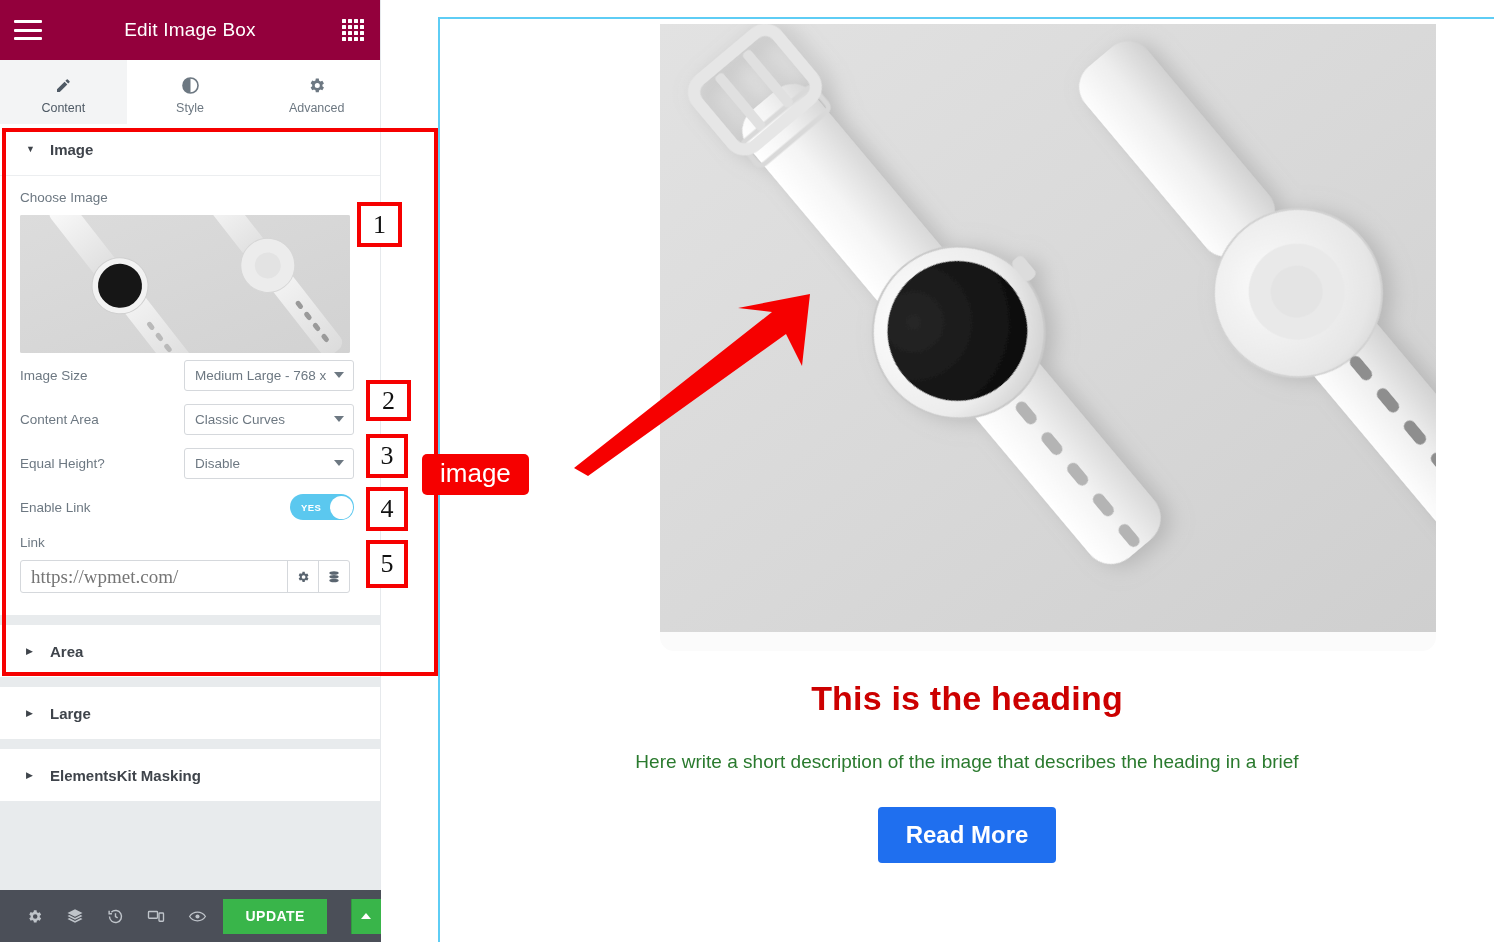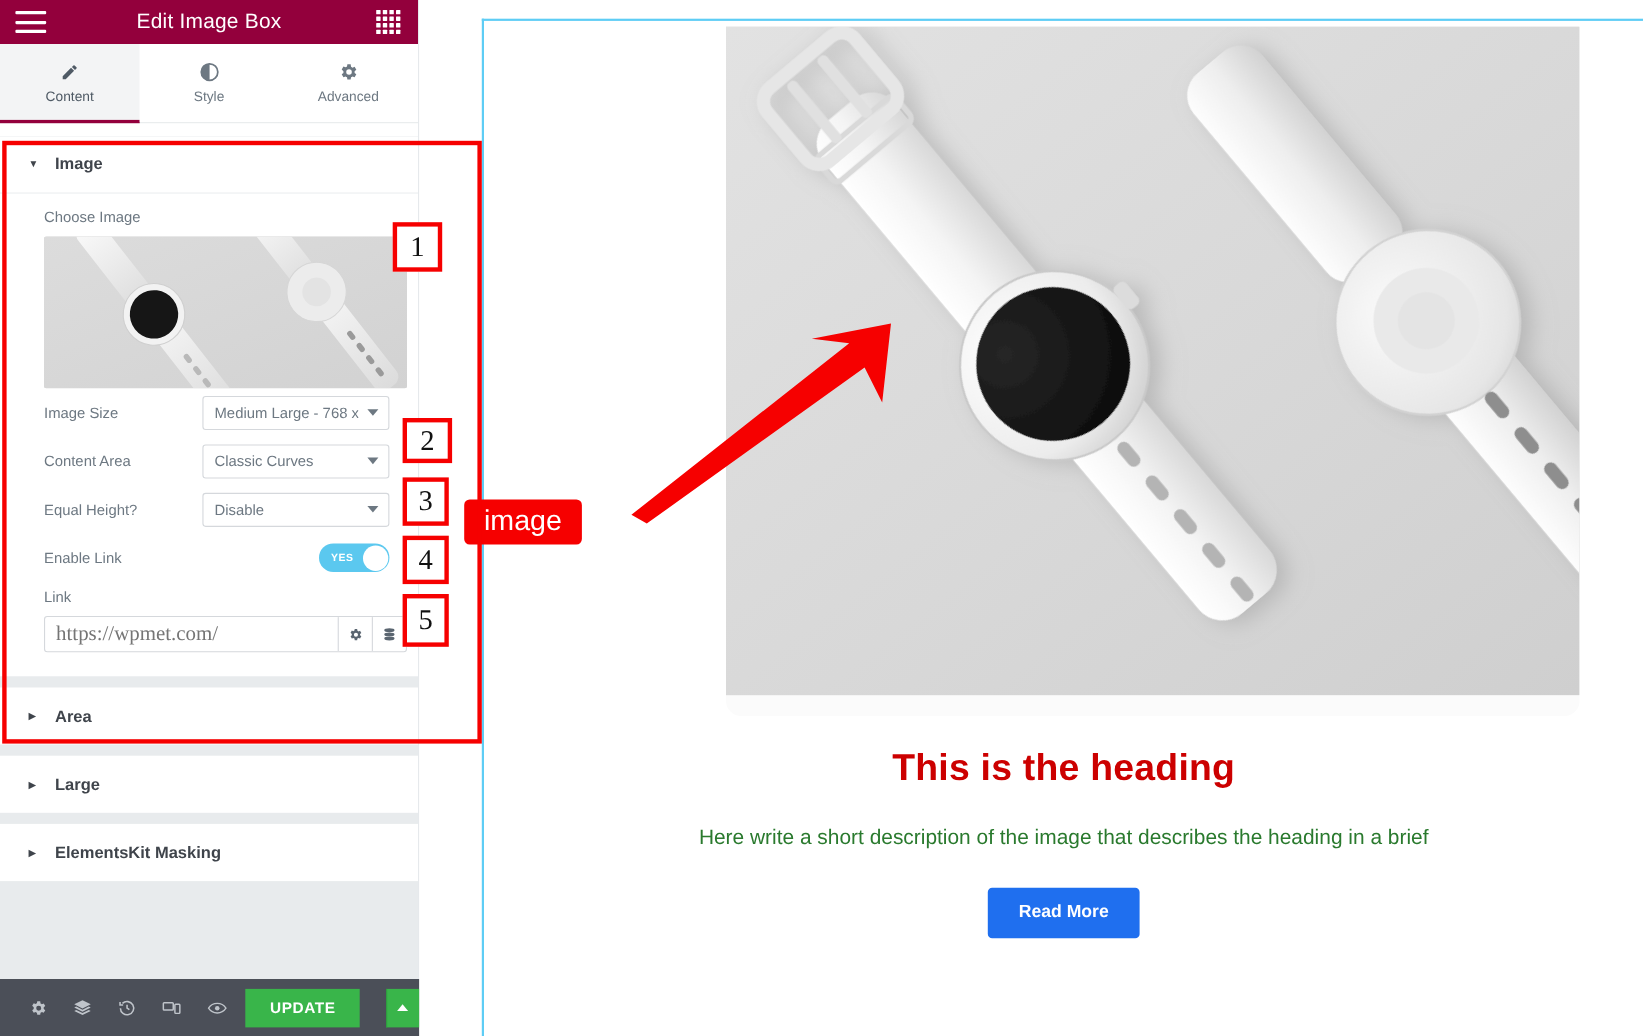--- a/index.html
+++ b/index.html
@@ -12,21 +12,21 @@
   .app { position: relative; width: 1494px; height: 942px; }
 
   
   .panel {
     position: absolute; left: 0; top: 0;
     width: 381px; height: 942px;
     background: #ffffff;
     border-right: 1px solid #e6e9ec;
   }
   .panel-header {
-    height: 40px; background: #93003c;
+    height: 60px; background: #93003c;
     display: flex; align-items: center; justify-content: space-between;
     padding: 0 16px 0 14px;
     gap: 31px;
   }
   .hamburger { width: 28px; height: 20px; display: flex; flex-direction: column; justify-content: space-between; cursor: pointer; }
   .hamburger i { display:block; height: 3px; background: #fff; border-radius: 1px; }
   .panel-title {
     color: #ffffff; font-size: 19px; font-weight: 400; letter-spacing: .2px;
     position: absolute; left: 0; right: 0; text-align: center; pointer-events: none;
   }
@@ -51,21 +51,21 @@
   .section { background: #ffffff; }
   .section-head {
     height: 52px; display: flex; align-items: center; gap: 14px;
     padding: 0 20px 0 26px; cursor: pointer;
   }
   .section-head .caret { color: #3f444b; font-size: 9px; line-height: 1; width: 10px; }
   .section-head .title { font-size: 15px; font-weight: bold; color: #3f444b; }
   .section-open > .section-head { border-bottom: 1px solid #eceef0; }
   .section-gap { height: 10px; background: #e8ebed; }
 
-  .section-content { padding: 14px 26px 22px 40px; }
+  .section-content { padding: 14px 26px 22px 20px; }
   .field { display: flex; align-items: center; justify-content: space-between; min-height: 44px; }
   .field-label { font-size: 13.5px; color: #6d7882; }
   .field-stack { display: block; }
   .field-stack .field-label { display: block; margin-bottom: 10px; }
 
   .media-box {
     width: 330px; height: 138px; background: #d6d6d6; border-radius: 2px;
     overflow: hidden; position: relative; cursor: pointer;
   }
 
@@ -116,21 +116,21 @@
     background: #fbfbfb; border-radius: 0 0 14px 14px; overflow: hidden;
   }
   .hero-img { position: absolute; left: 0; top: 0; width: 776px; height: 608px; background: #d9d9d9; overflow: hidden; }
   .hero-img svg { display: block; }
 
   .text-block { position: absolute; left: 0; right: 0; top: 660px; text-align: center; }
   .heading { font-size: 34px; font-weight: bold; color: #cc0000; letter-spacing: .2px; }
   .desc { margin-top: 33px; font-size: 19px; color: #2a7a2e; }
   .read-more {
     display: inline-block; margin-top: 34px; background: #1f6fef; color: #ffffff;
-    font-size: 16px; font-weight: bold; padding: 14px 28px; border-radius: 4px; cursor: pointer;
+    font-size: 24px; font-weight: bold; padding: 14px 28px; border-radius: 4px; cursor: pointer;
   }
 
   
   .num-box {
     position: absolute; background: #ffffff; border: 4px solid #f60000;
     display: flex; align-items: center; justify-content: center;
     font-size: 26px; color: #111; font-family: "Liberation Serif", serif;
   }
   .redbox {
     position: absolute; border: 4px solid #f60000; pointer-events: none;

